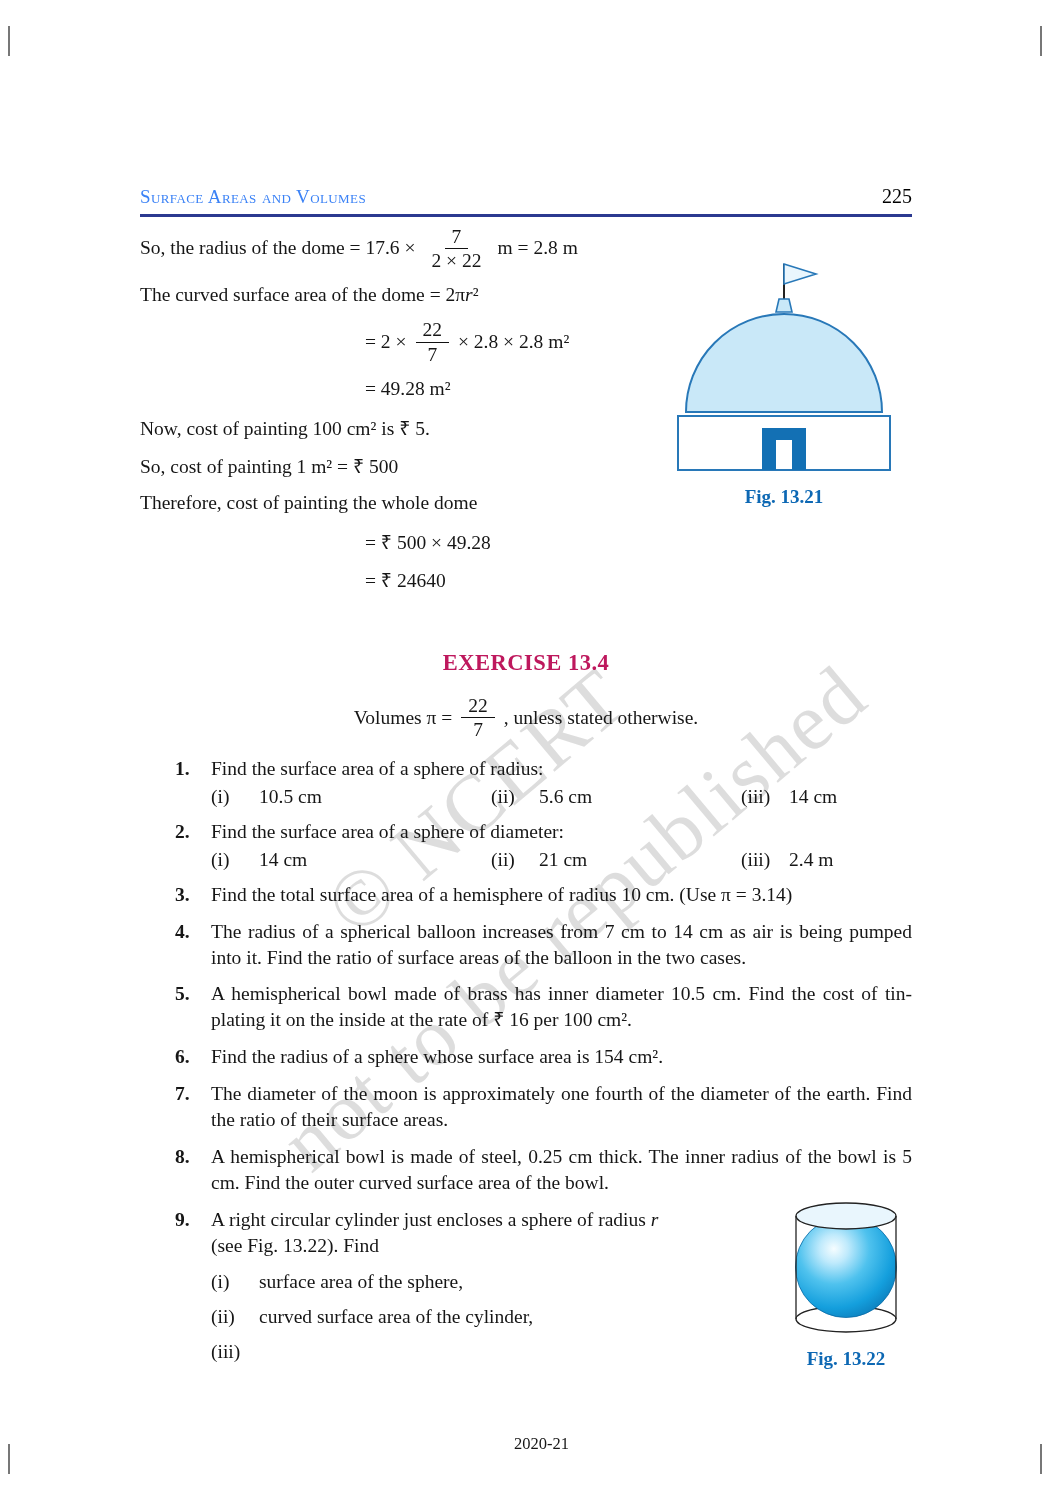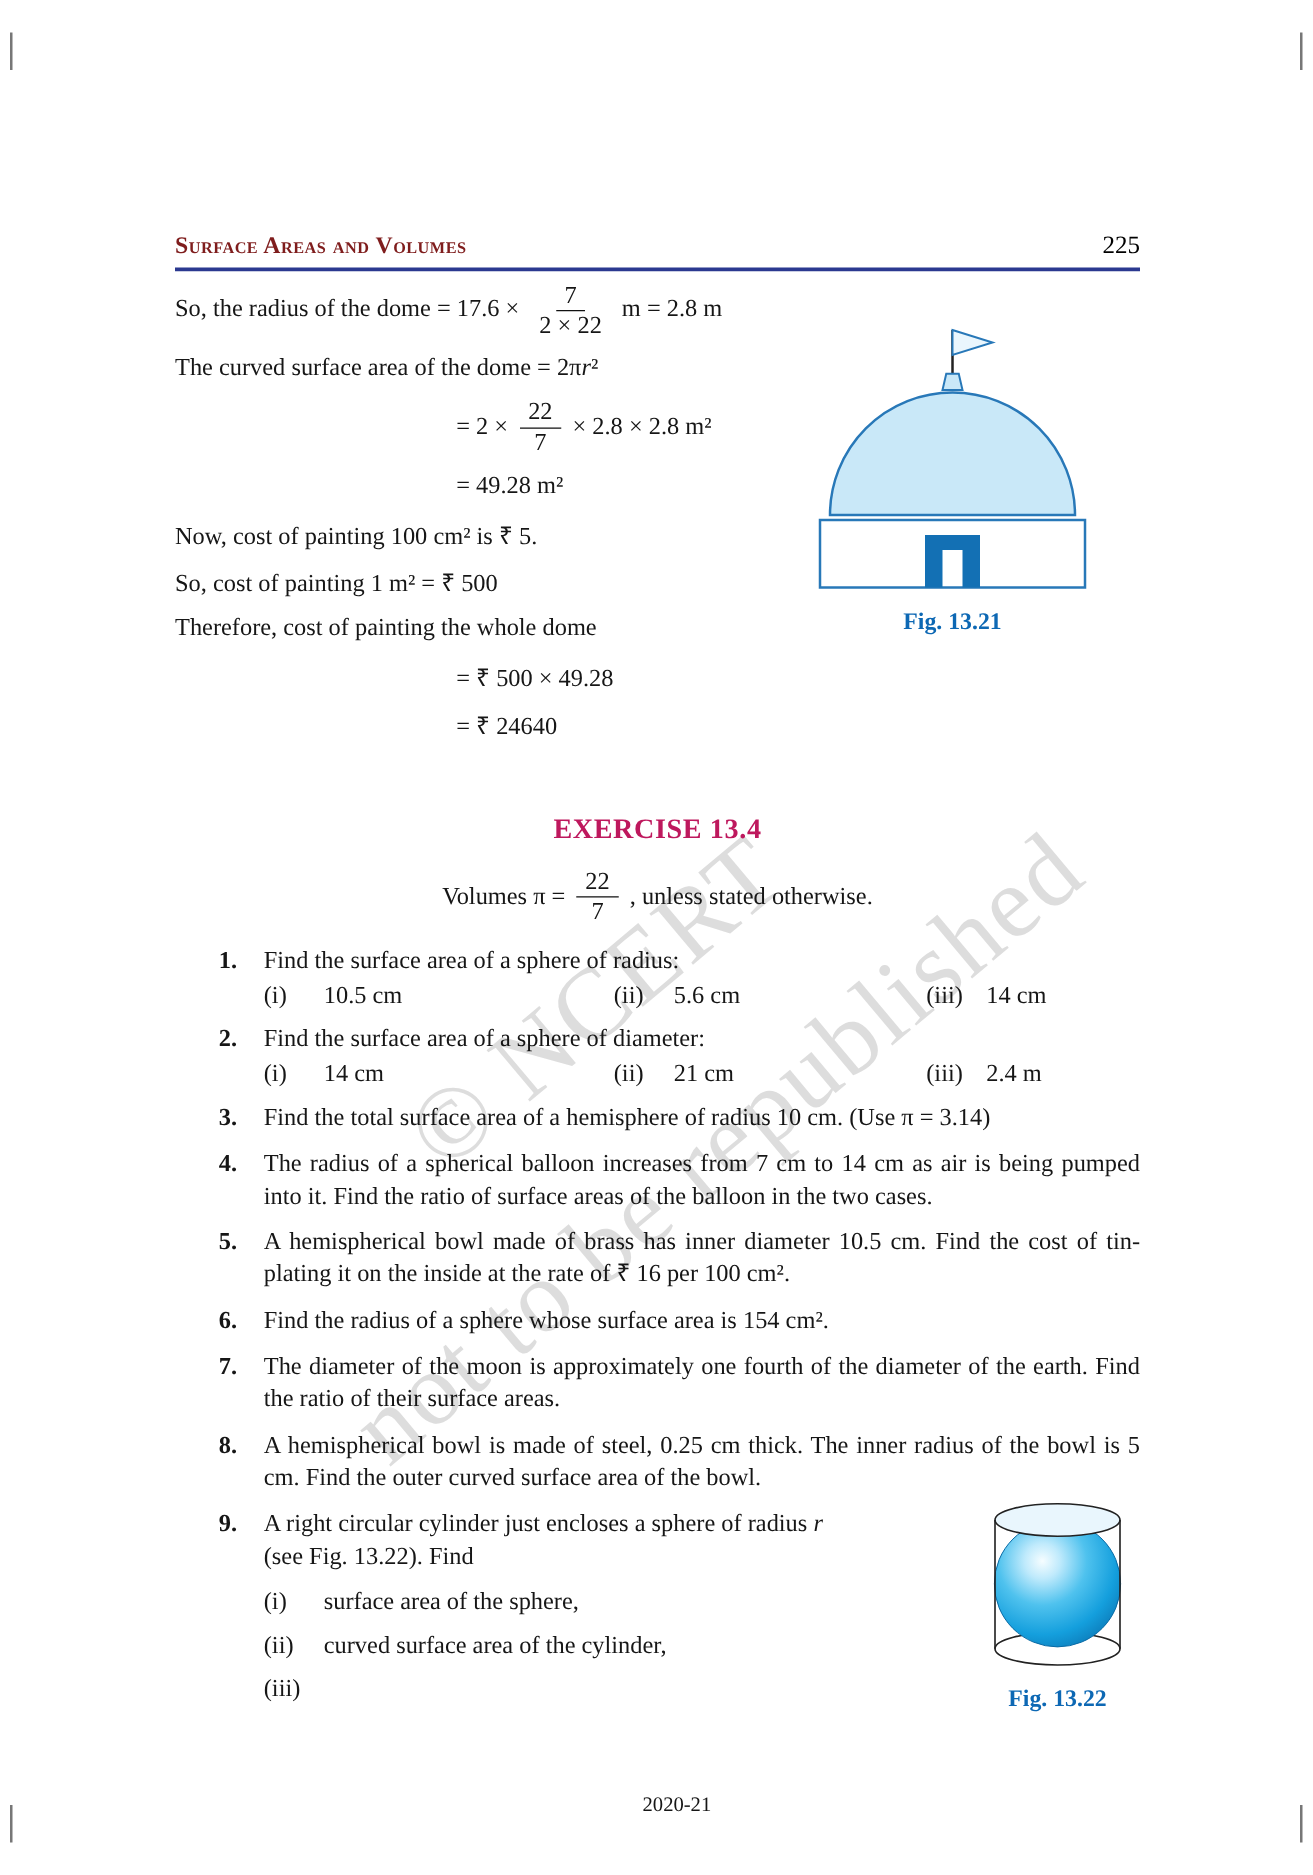--- a/index.html
+++ b/index.html
@@ -10,31 +10,31 @@
   .crop.tl{left:8px;top:26px;} .crop.tr{left:1040px;top:26px;}
   .crop.bl{left:8px;top:1444px;} .crop.br{left:1040px;top:1444px;}
   
   .watermark{position:absolute;left:525px;top:860px;z-index:0;
              transform:translate(-50%,-50%) rotate(-40deg);
              text-align:center;color:#a7a7a7;opacity:0.38;white-space:nowrap;
              font-size:82px;line-height:1.85;letter-spacing:2px;}
   
   .content{position:absolute;left:140px;top:185px;width:772px;z-index:1;}
   .hdr{display:flex;justify-content:space-between;align-items:baseline;}
-  .hdr-title{font-variant:small-caps;color:#7f1d1d;font-size:19px;letter-spacing:0.4px;font-weight:bold;}
+  .hdr-title{font-variant:small-caps;color:#3b82f6;font-size:19px;letter-spacing:0.4px;}
   .hdr-page{color:#000000;font-size:20px;}
   .rule{height:2.5px;background:#2B3990;margin-top:6px;}
   
   .sol{position:relative;}
   .math-line{display:flex;align-items:center;margin-top:8px;min-height:30px;}
   .indent{margin-left:225px;}
   .frac{display:inline-flex;flex-direction:column;align-items:center;margin:0 9px;line-height:1.2;}
   .frac .num{padding:0 7px;border-bottom:1.6px solid #111;}
   .frac .den{padding:0 7px;}
-  .fig1{position:absolute;left:513px;top:25px;width:218px;text-align:center;}
+  .fig1{position:absolute;left:535px;top:25px;width:218px;text-align:center;}
   .figcap{color:#0D68B4;font-weight:bold;font-size:19px;margin-top:6px;text-align:center;}
   
   .ex-head{text-align:center;color:#be185d;font-weight:bold;font-size:22.5px;
            margin-top:56px;letter-spacing:0.5px;}
   .assume{display:flex;justify-content:center;align-items:center;margin-top:18px;}
   .qlist{margin-top:14px;}
   .q{display:flex;margin-bottom:11px;position:relative;}
   .qnum{width:36px;margin-left:35px;font-weight:bold;flex-shrink:0;line-height:1.33;}
   .qbody{flex:1;}
   .qtext{text-align:justify;line-height:1.33;}

